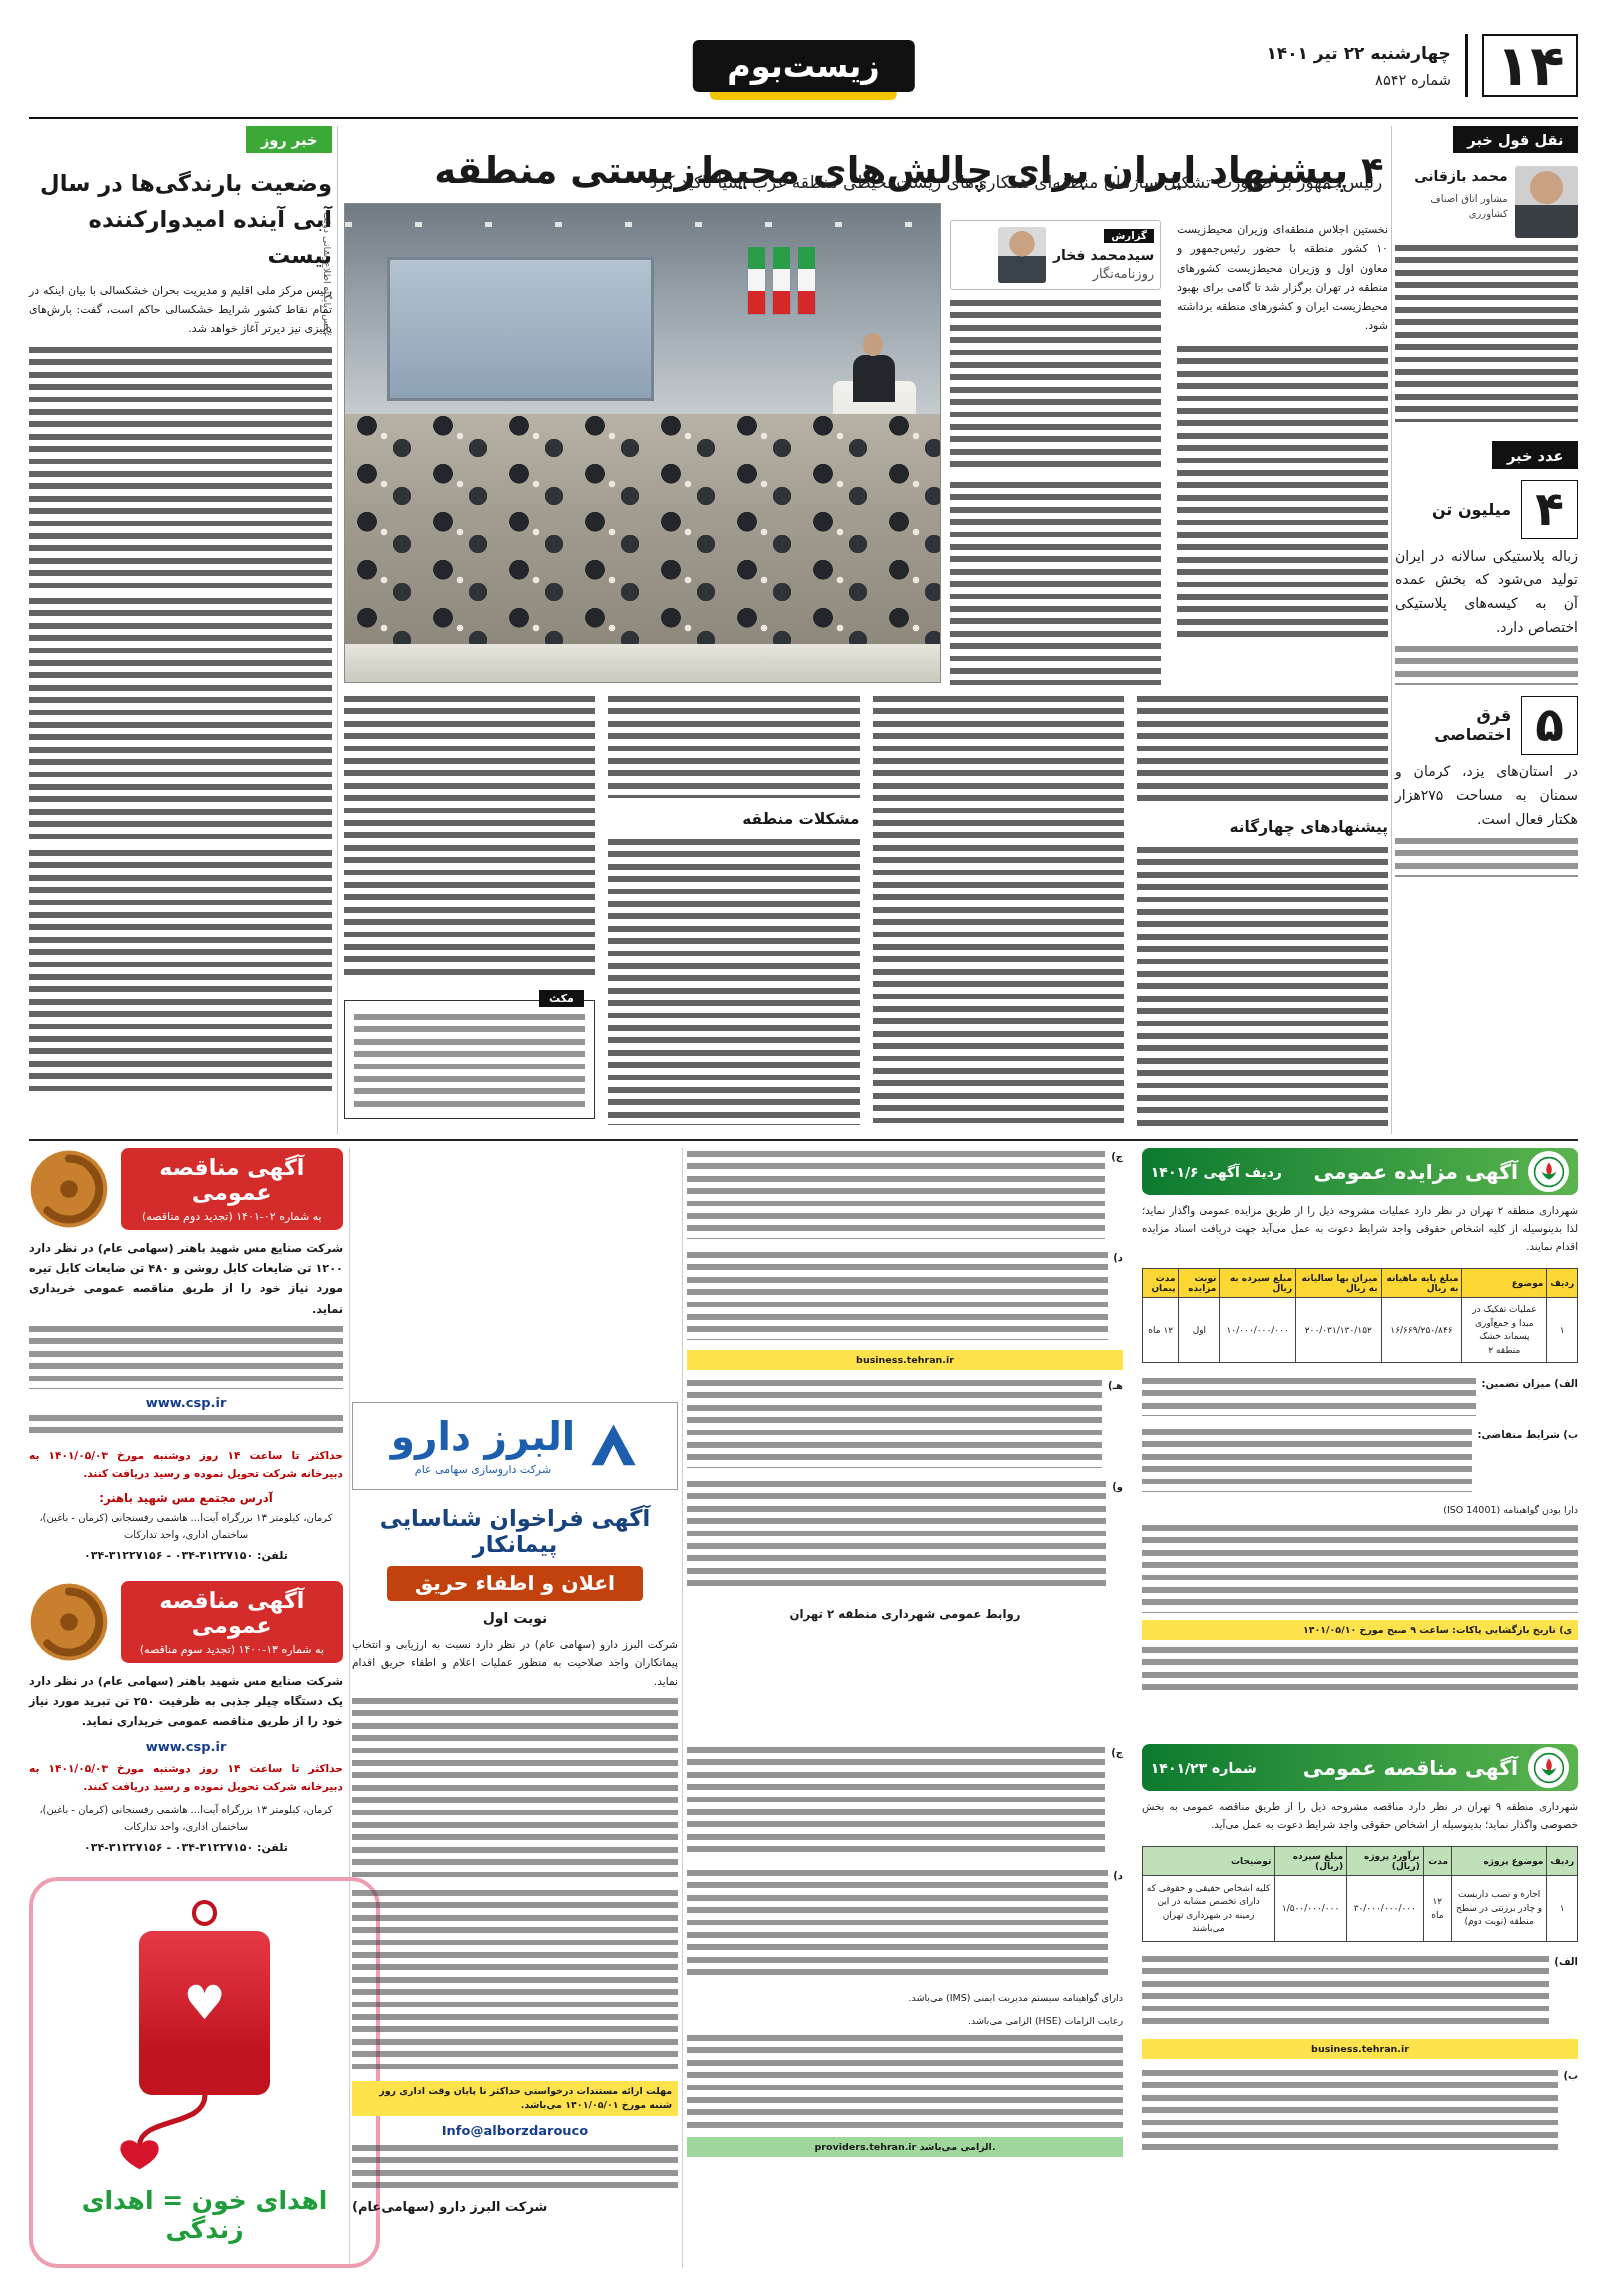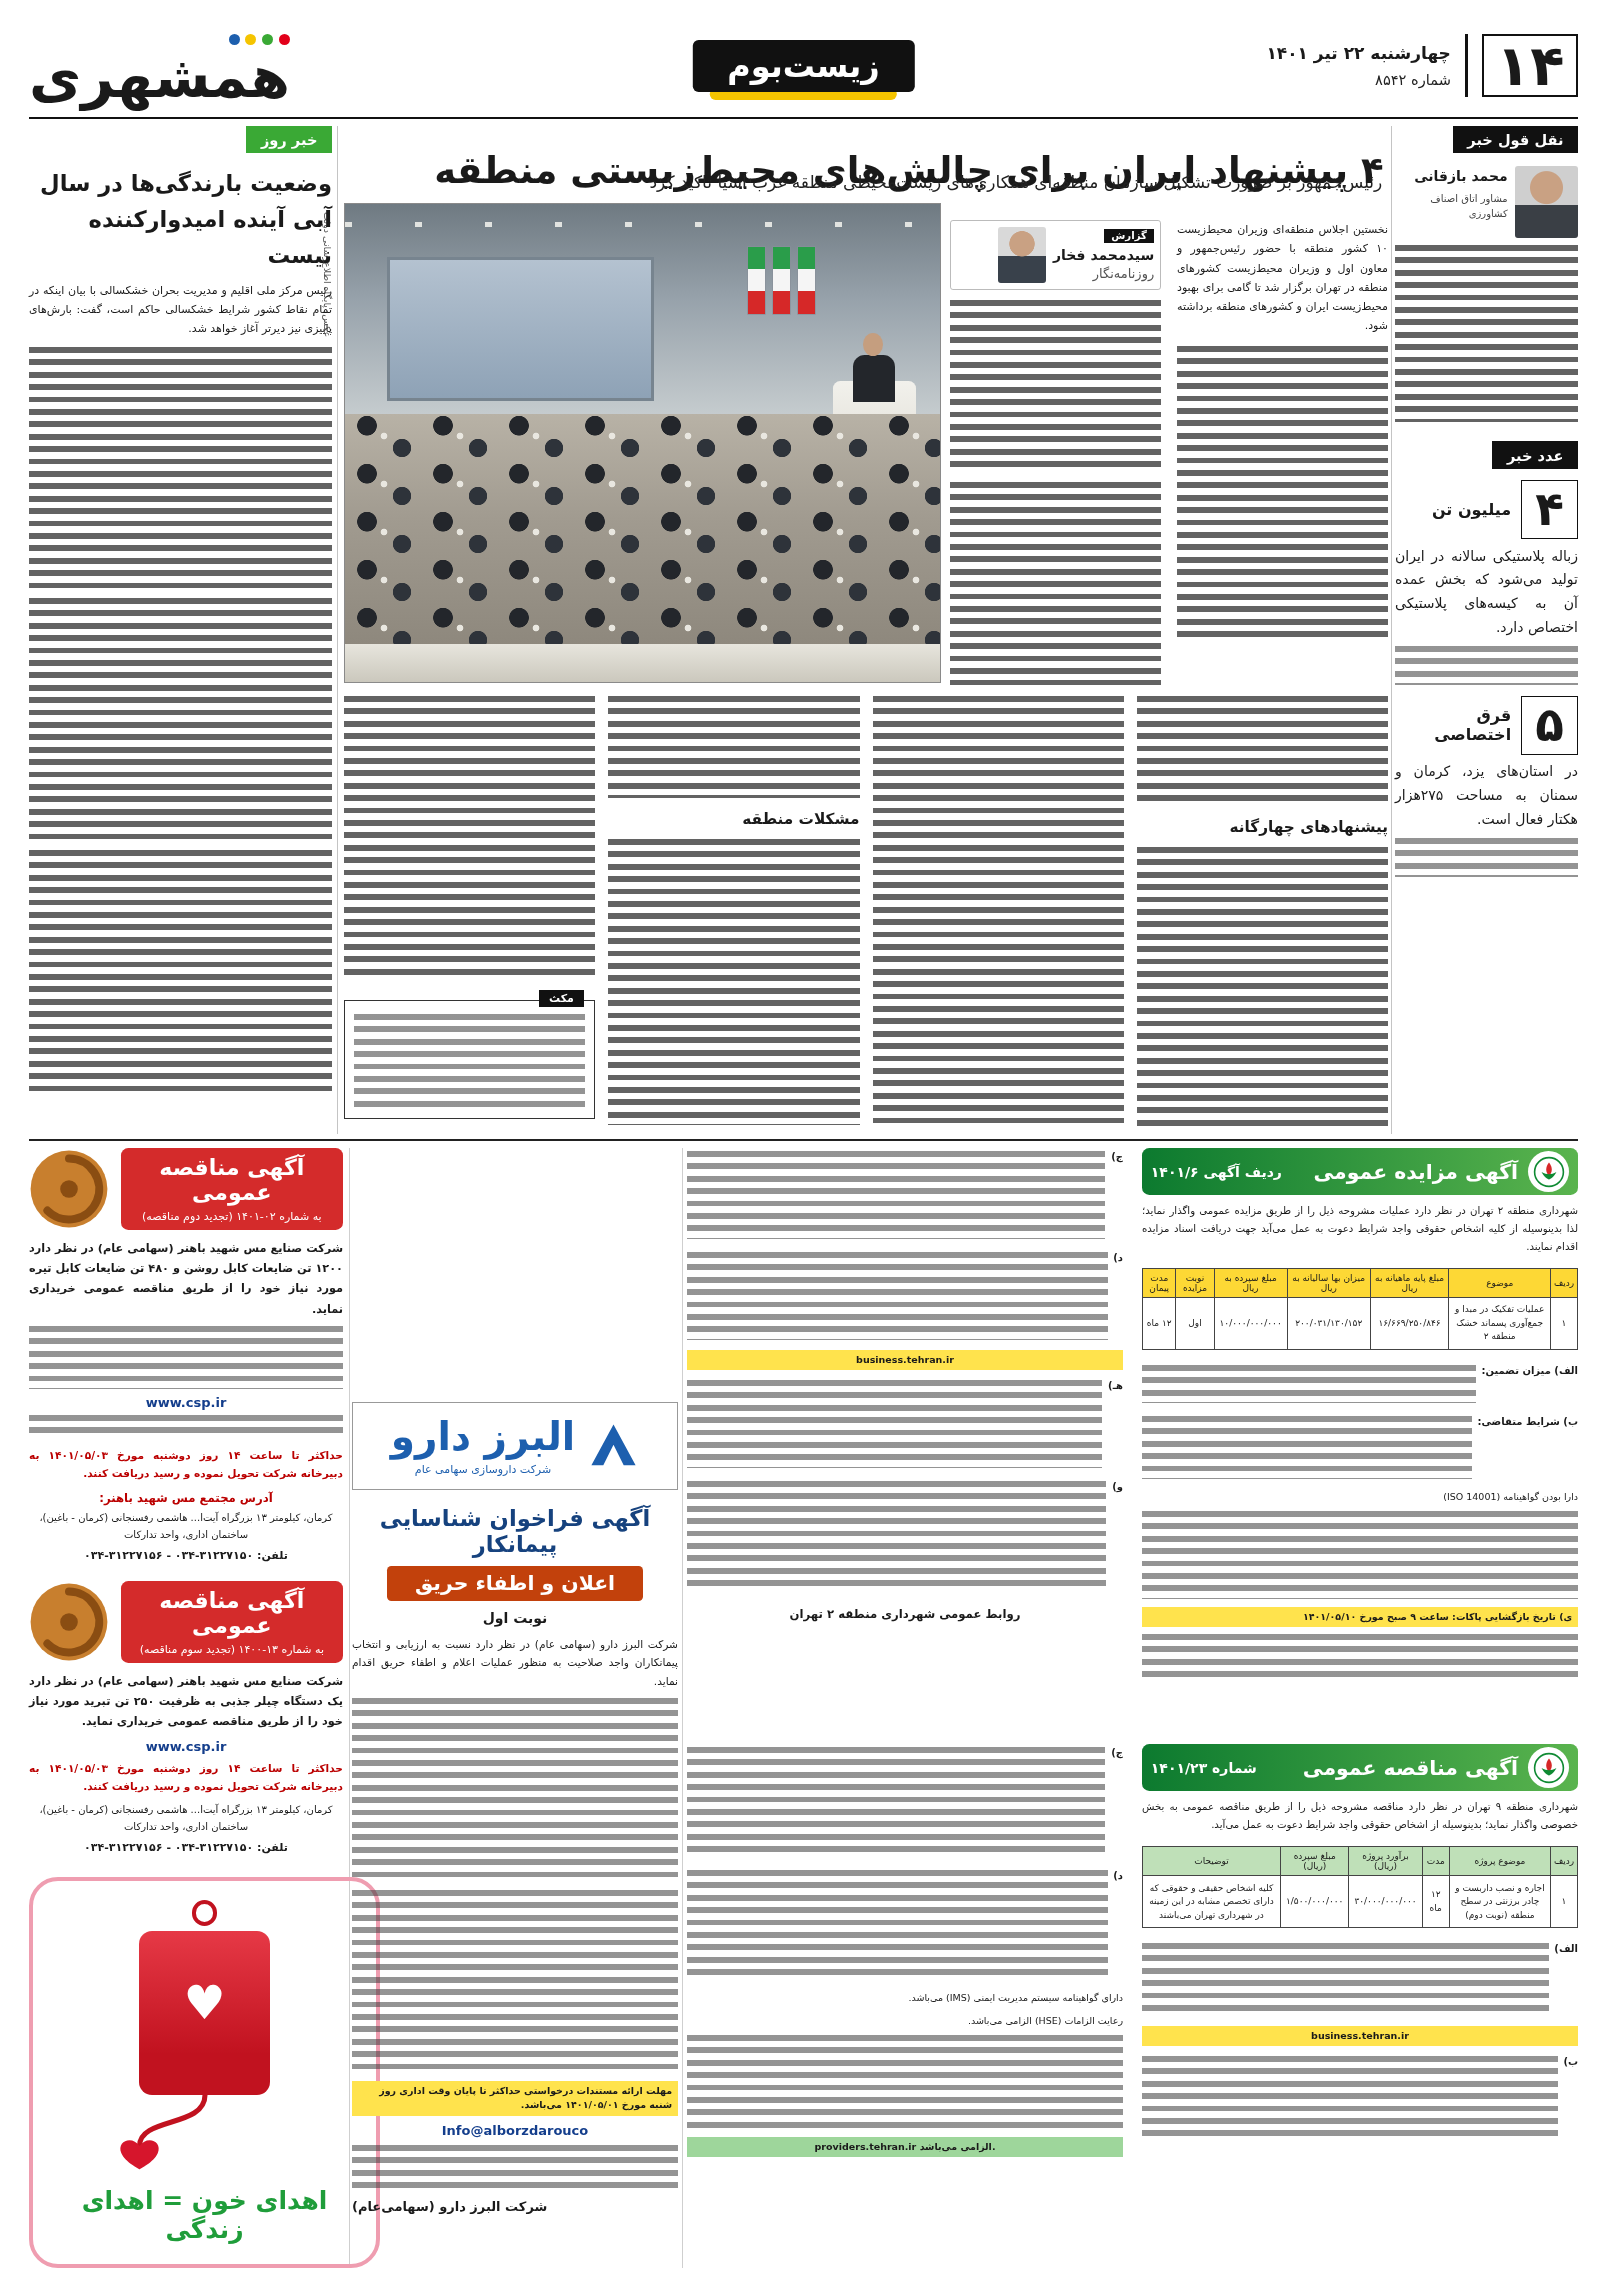--- a/index.html
+++ b/index.html
@@ -126,21 +126,21 @@
   .alz-footer{font-size:13px;font-weight:bold;text-align:left;margin-top:10.2px;}
 
   .gad{display:flex;gap:19px;}
   .gcol{flex:1;display:flex;flex-direction:column;gap:7.3px;}
   .gband{display:flex;align-items:center;gap:10.2px;height:47px;padding:0 8.8px;border-radius:7.3px;color:#fff;
          background:linear-gradient(270deg,#5ab44e,#0c7a2f);}
   .gband .gt{font-size:20.4px;font-weight:bold;}
   .gband .gs{font-size:14px;font-weight:bold;margin-inline-start:auto;}
   .mun{width:41px;height:41px;flex:0 0 41px;background:#fff;border-radius:50%;display:flex;align-items:center;justify-content:center;}
   .adtable{width:100%;border-collapse:collapse;margin:4.4px 0;}
-  .adtable th{border:0.7px solid #444;font-size:9px;font-weight:normal;padding:4.4px 2.9px;}
+  .adtable th{border:0.7px solid #444;font-size:9px;font-weight:bold;padding:4.4px 2.9px;text-align:right;}
   .adtable td{border:0.7px solid #444;font-size:9px;padding:5.1px 3.7px;text-align:center;line-height:1.5;}
   .ylw th{background:#fdd835;}
   .grn th{background:#bfe0b8;}
   .item{display:flex;gap:5.8px;align-items:flex-start;margin:2.9px 0;}
   .ilbl{font-size:10px;font-weight:bold;white-space:nowrap;}
   .iph{flex:1;}
   .hl{background:#ffe34d;font-size:9.5px;font-weight:bold;padding:2.9px 5.8px;line-height:1.5;}
   .hl.grnh{background:#9ed69b;}
   .smallline{font-size:9.5px;line-height:1.6;}
   .gfooter{font-size:11.7px;font-weight:bold;text-align:center;margin-top:5.8px;}
@@ -156,29 +156,20 @@
       <div class="num">۱۴</div>
       <div class="vrule"></div>
       <div class="datebox">
         <div class="date">چهارشنبه ۲۲ تیر ۱۴۰۱</div>
         <div class="issue">شماره ۸۵۴۲</div>
       </div>
     </div>
     <div class="section-wrap">
       <div class="yellow-swoosh"></div>
       <div class="section-tag">زیست‌بوم</div>
-    </div>
-    <div class="logo-wrap">
-      <div class="logo-dots">
-        <span style="background:#e2001a"></span>
-        <span style="background:#3aa935"></span>
-        <span style="background:#f5c400"></span>
-        <span style="background:#1d5fae"></span>
-      </div>
-      <div class="logo-text">همشهری</div>
     </div>
   </header>
   <div class="hdr-rule"></div>
 
   <div class="vline" style="left:337px;top:126px;height:1008px;"></div>
   <div class="vline" style="left:1391px;top:126px;height:1008px;"></div>
 
   <aside class="rail">
     <span class="chip">نقل قول خبر</span>
 

